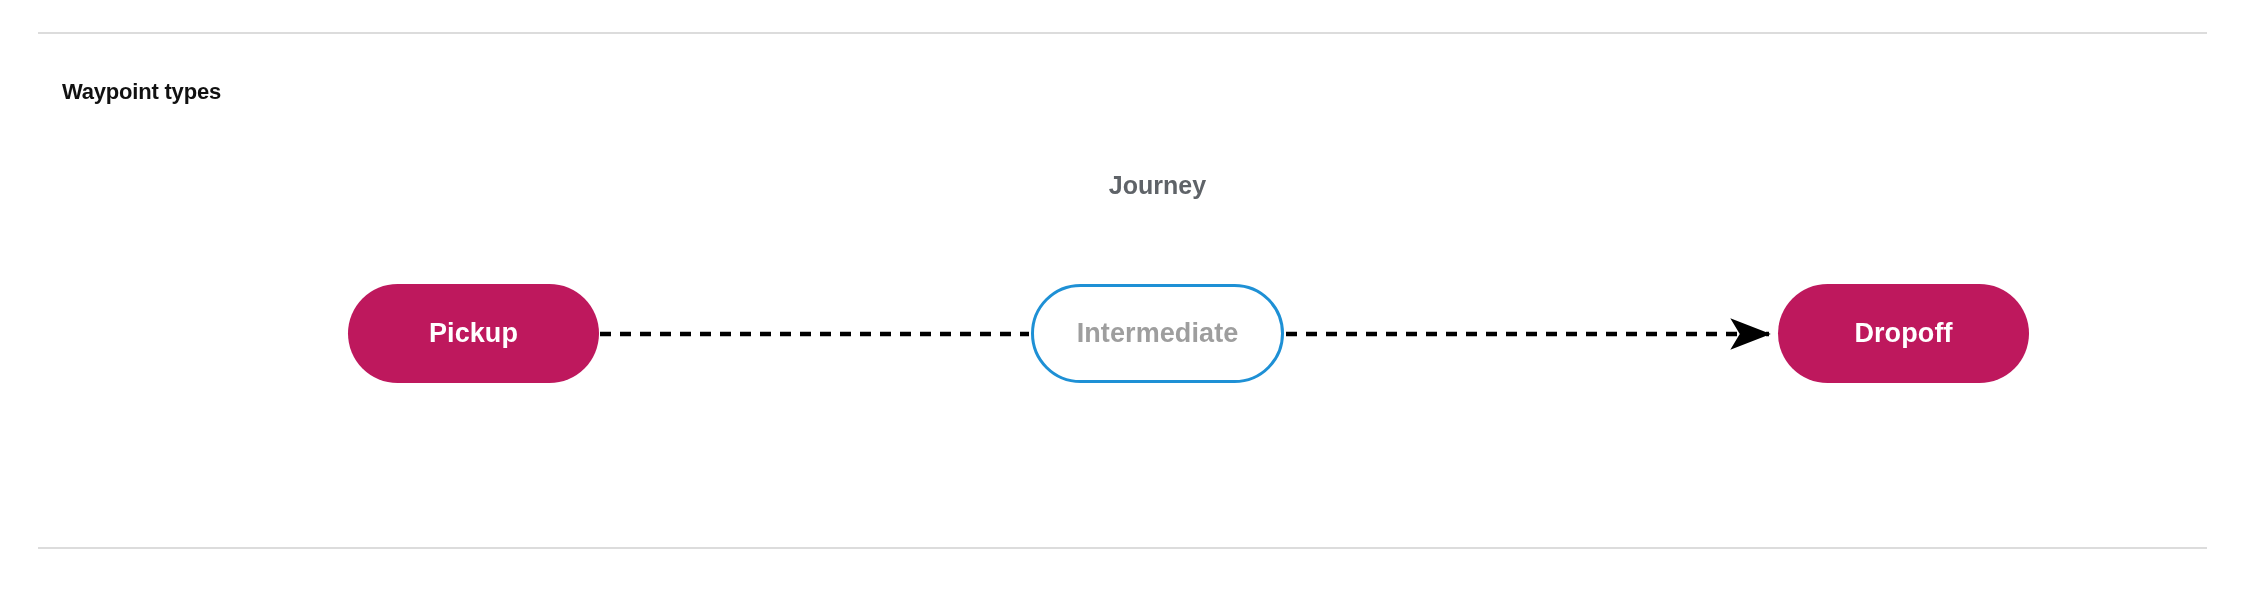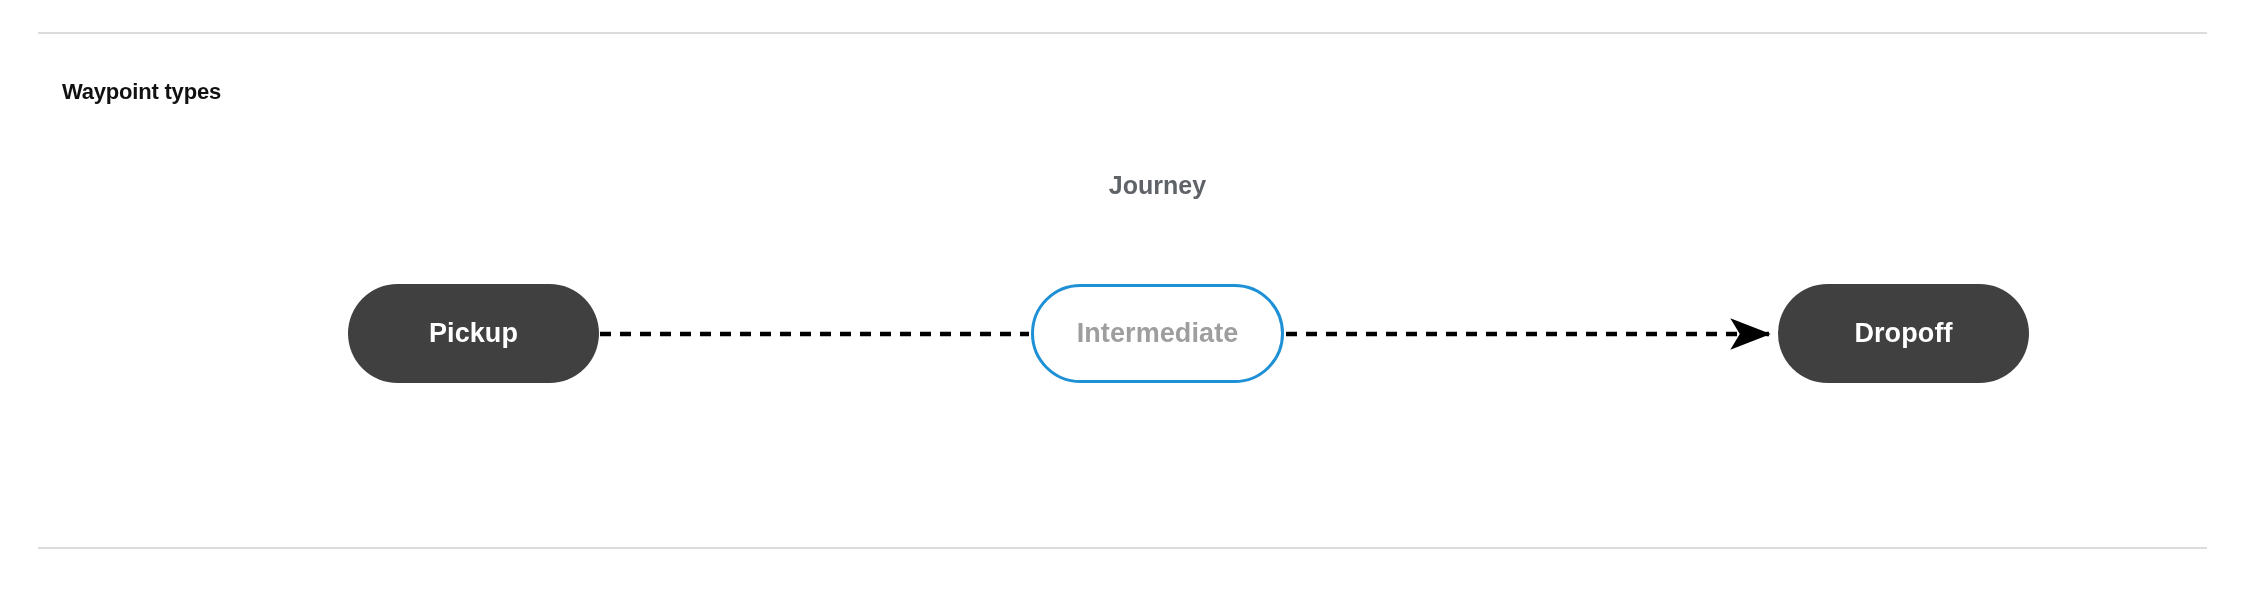--- a/index.html
+++ b/index.html
@@ -78,21 +78,21 @@
     align-items: center;
     justify-content: center;
     font-size: 27px;
     font-weight: 700;
     letter-spacing: 0.1px;
     white-space: nowrap;
     user-select: none;
   }
 
   .node.terminal {
-    background: #404040;
+    background: #be185d;
     color: #ffffff;
     border: none;
   }
 
   .node.intermediate {
     background: #ffffff;
     color: #9e9e9e;
     border: 3px solid #1e90d5;
   }
 

